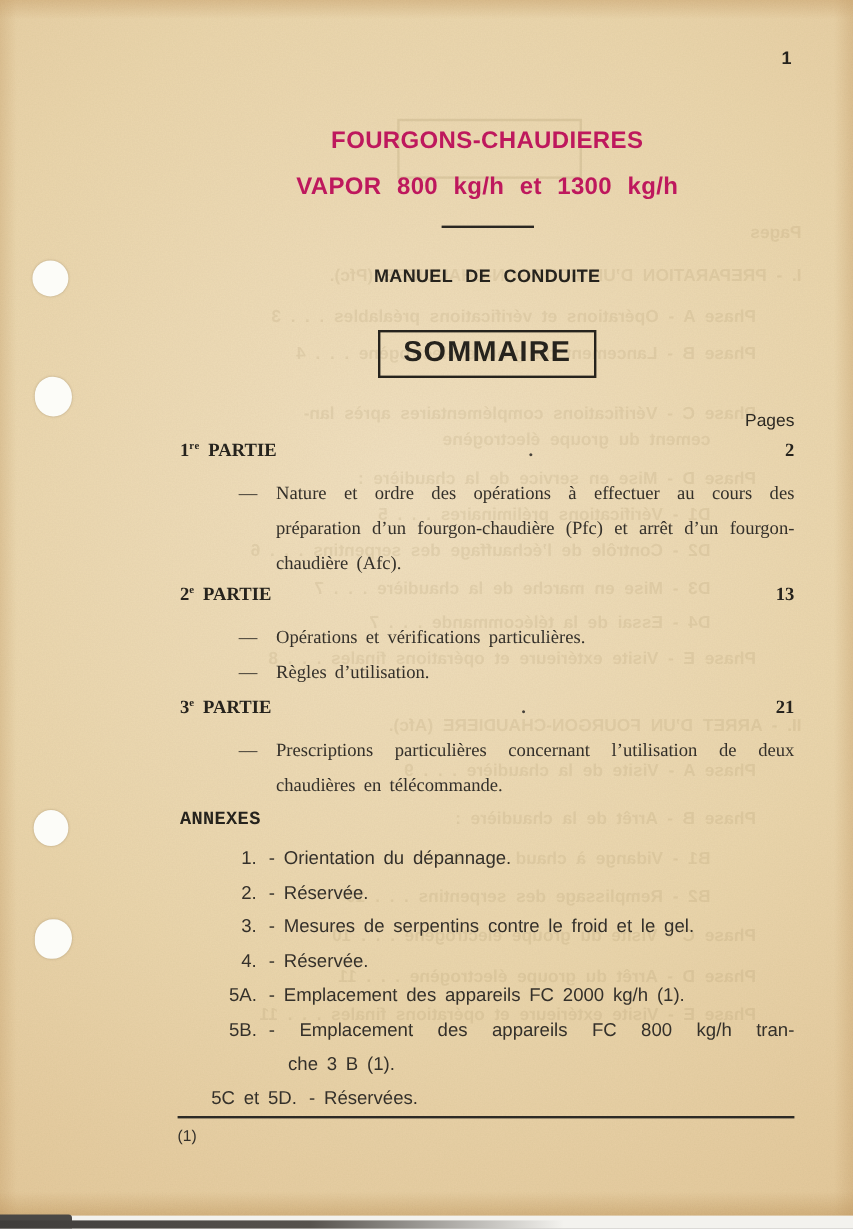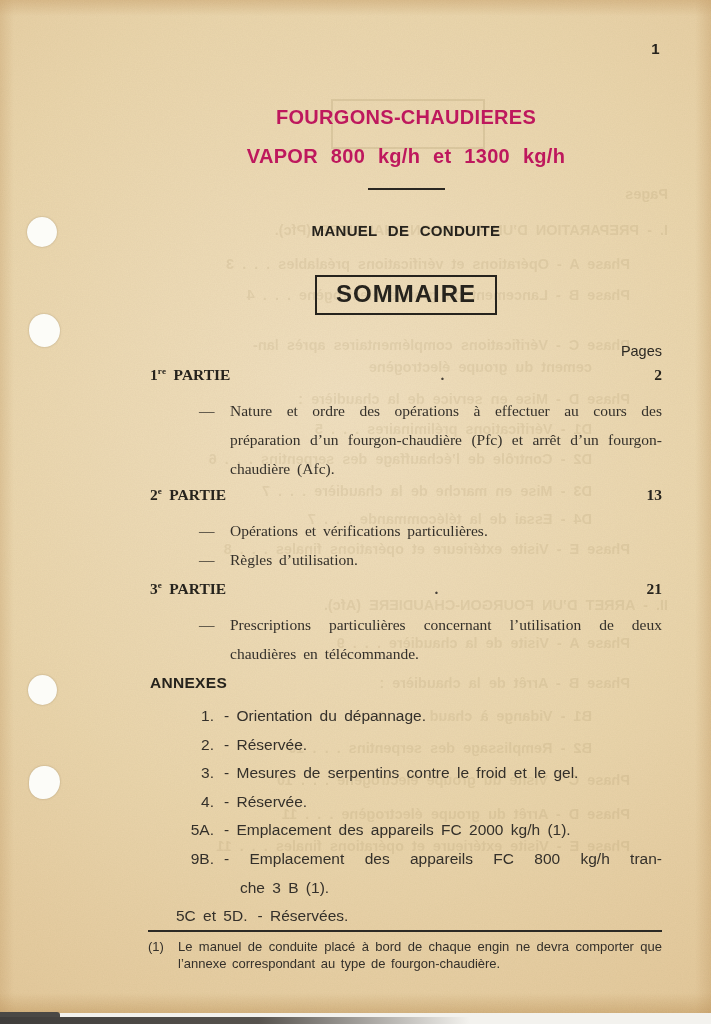--- a/index.html
+++ b/index.html
@@ -72,21 +72,21 @@
   .sec-title sup{font-size:9px;vertical-align:6px;letter-spacing:.5px;}
   .sec-title .word{margin-left:7px;}
   .sec-dot{flex:1;text-align:center;color:#46413a;font-weight:bold;}
   .sec-page{font-weight:600;font-size:15.5px;}
   .bullets{margin-left:80px;}
   .bullet{position:relative;font-size:15.5px;line-height:29px;color:#34302a;text-align:justify;word-spacing:3px;}
   .bullet + .bullet{margin-top:0;}
   .bullet .dash{position:absolute;left:-31px;top:0;}
 
   .annexes{position:absolute;left:0;top:674px;width:512px;}
-  .annex-heading{font-weight:bold;font-size:15.5px;letter-spacing:.3px;}
+  .annex-heading{font-weight:bold;font-size:15.5px;letter-spacing:.3px;font-family:Liberation Mono, monospace;}
   .annex-list{margin-top:10px;margin-left:26px;}
   .annex-row{display:flex;font-size:15.5px;line-height:28.6px;color:#34302a;word-spacing:3px;}
   .annex-num{min-width:38px;text-align:right;flex:0 0 auto;white-space:nowrap;}
   .annex-text{margin-left:10px;flex:1;}
   .fj{text-align:justify;text-align-last:justify;}
   .annex-cont{margin-left:16px;}
 
   .footnote{position:absolute;left:-2px;top:930px;width:514px;border-top:2px solid #2c2a25;padding-top:7px;}
   .fn-body{position:relative;padding-left:30px;font-size:13px;line-height:16.5px;color:#34302a;text-align:justify;word-spacing:2px;}
   .fn-marker{position:absolute;left:0;top:0;}
@@ -205,37 +205,36 @@
         </div>
         <div class="annex-row">
           <span class="annex-num">4.</span>
           <span class="annex-text">- Réservée.</span>
         </div>
         <div class="annex-row">
           <span class="annex-num">5A.</span>
           <span class="annex-text">- Emplacement des appareils FC 2000 kg/h (1).</span>
         </div>
         <div class="annex-row">
-          <span class="annex-num">9B.</span>
+          <span class="annex-num">5B.</span>
           <span class="annex-text">
             <span class="fj" style="display:block;">- Emplacement des appareils FC 800 kg/h tran-</span>
             <span class="annex-cont" style="display:block;">che 3 B (1).</span>
           </span>
         </div>
         <div class="annex-row">
           <span class="annex-num">5C et 5D.</span>
           <span class="annex-text">- Réservées.</span>
         </div>
       </div>
     </div>
 
     <div class="footnote">
       <div class="fn-body">
         <span class="fn-marker">(1)</span>
-        <span>Le manuel de conduite placé à bord de chaque engin ne devra comporter que l’annexe correspondant au type de fourgon-chaudière.</span>
       </div>
     </div>
 
   </div>
 
   <div class="bottom-white"></div>
   <div class="bottom-corner"></div>
   <div class="bottom-shadow"></div>
 
 </div>

